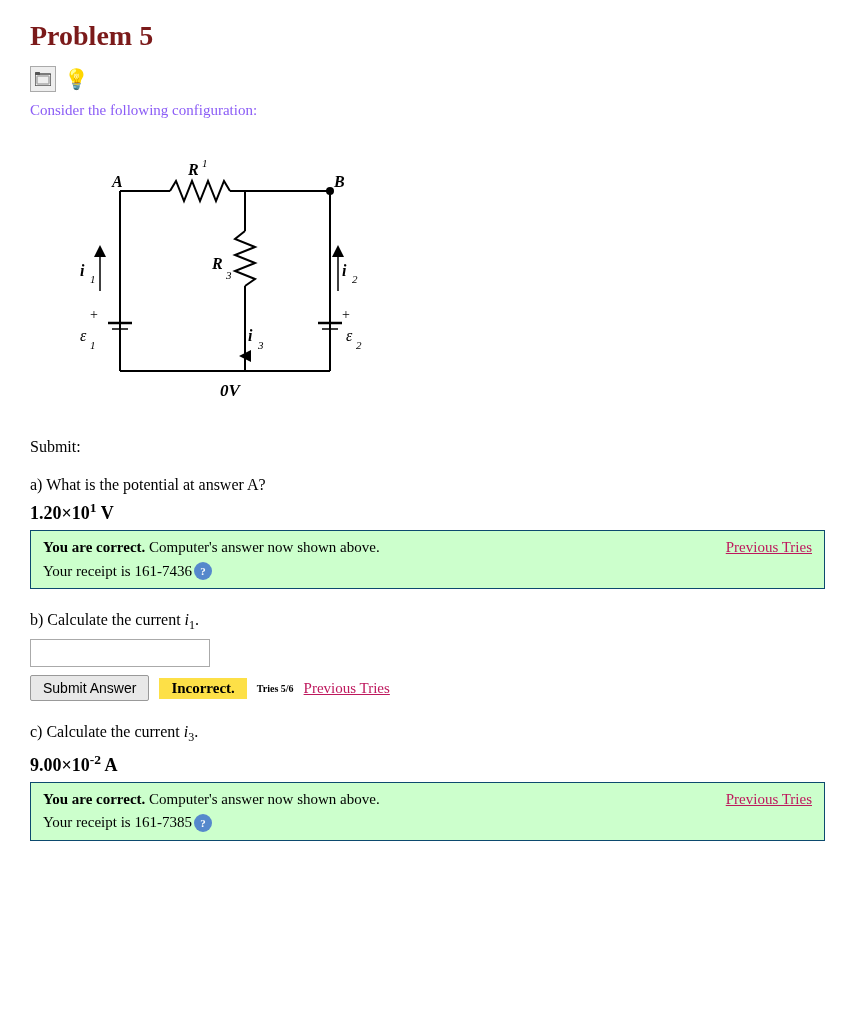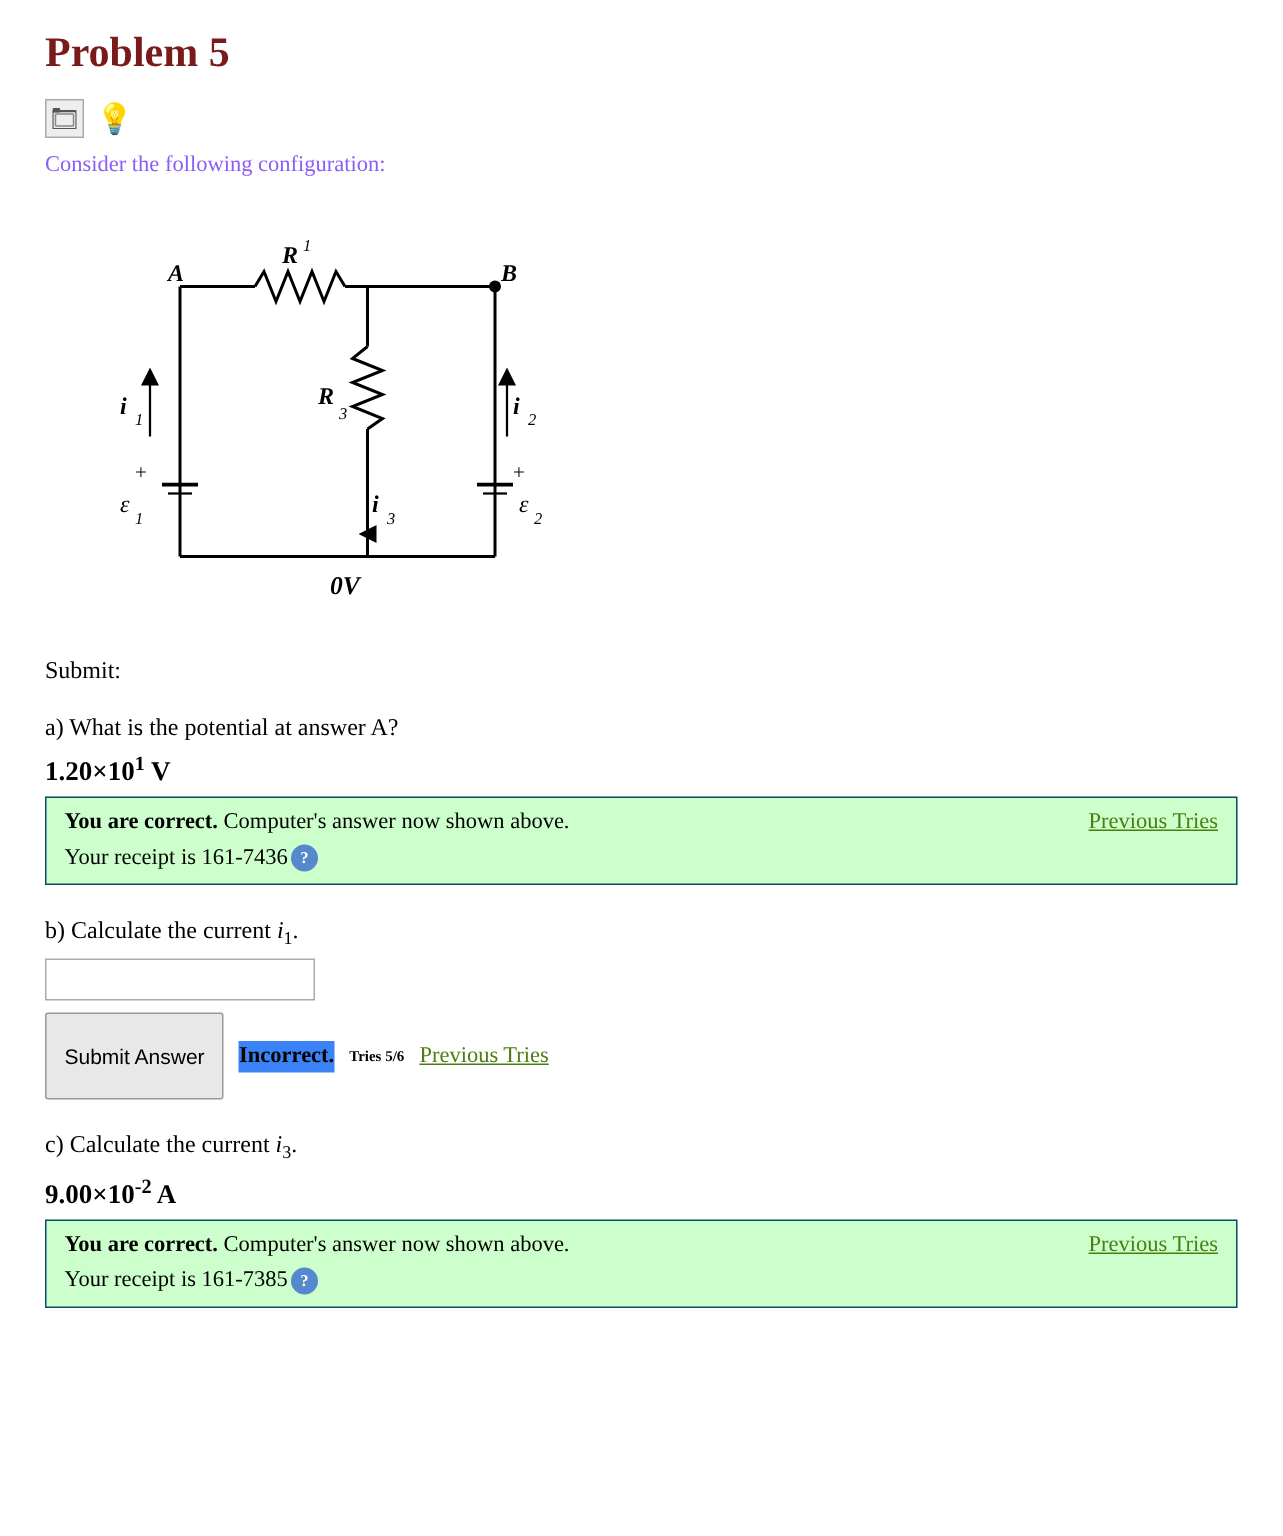--- a/index.html
+++ b/index.html
@@ -83,21 +83,21 @@
       align-items: center;
       justify-content: space-between;
     }
     .correct-box .row2 {
       width: 100%;
       display: flex;
       align-items: center;
       gap: 2px;
     }
     .prev-tries-link {
-      color: #4d7c0f;
+      color: #be185d;
       font-size: 15px;
       cursor: pointer;
       white-space: nowrap;
     }
     .bold-correct {
       font-weight: bold;
     }
     .info-icon {
       display: inline-flex;
       align-items: center;
@@ -125,30 +125,30 @@
       padding: 2px 6px;
     }
     .submit-row {
       display: flex;
       align-items: center;
       gap: 10px;
       font-size: 15px;
       flex-wrap: wrap;
     }
     .submit-btn {
-      padding: 20px 12px;
+      padding: 4px 12px;
       background: #e8e8e8;
       border: 1px solid #999;
       font-size: 14px;
       cursor: pointer;
       border-radius: 2px;
     }
     .incorrect-badge {
-      background: #3b82f6;
-      padding: 2px 0;
+      background: #fde047;
+      padding: 2px 12px;
       font-weight: bold;
       font-size: 15px;
     }
     .tries-text {
       font-size: 10px;
       font-weight: bold;
     }
     sup {
       font-size: 0.75em;
     }

